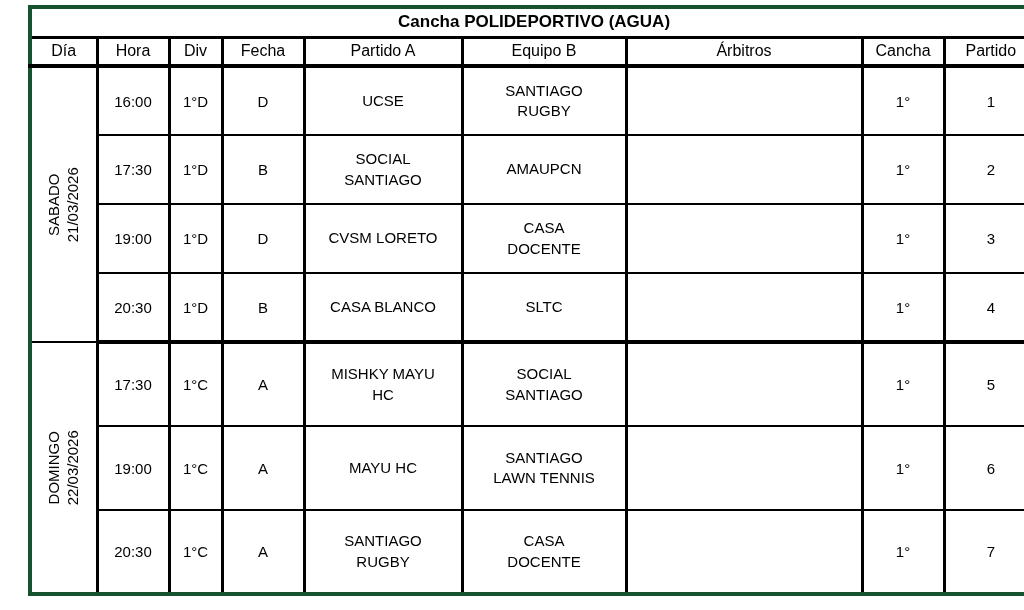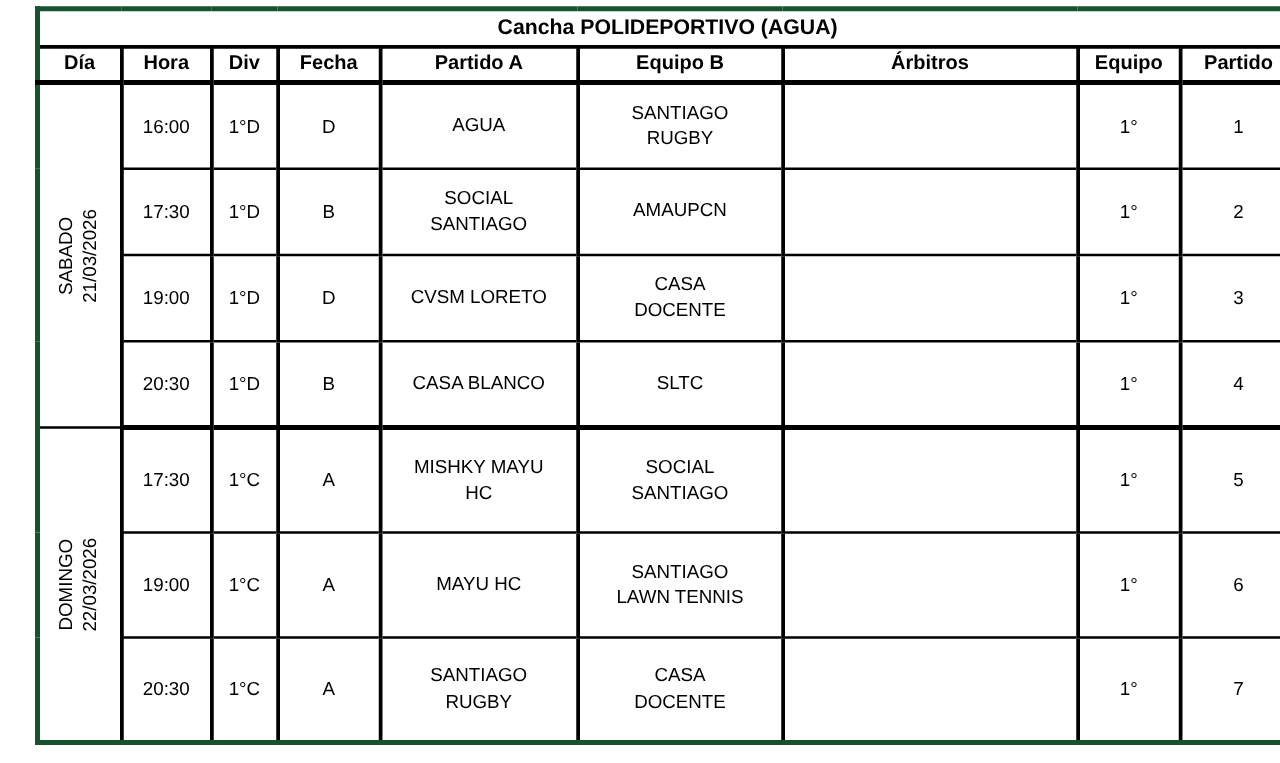--- a/index.html
+++ b/index.html
@@ -38,21 +38,21 @@
   }
   tr.title-row th {
     height: 30px;
     font-size: 17px;
     font-weight: bold;
     border-bottom: 3px solid #000000;
   }
   tr.header-row th {
     height: 29px;
     font-size: 16px;
-    font-weight: bold;
+    font-weight: normal;
     border-bottom: 4px solid #000000;
   }
   tbody tr.g0 td { height: 69px; }
   tbody tr.g1 td { height: 84px; }
   tbody td {
     font-size: 15px;
     background: #ffffff;
   }
   td.c-team, td.c-equipo-a, td.c-equipo-b {
     white-space: pre-line;
@@ -99,38 +99,38 @@
         <th colspan="9">Cancha POLIDEPORTIVO (AGUA)</th>
       </tr>
       <tr class="header-row" id="header-row">
           <th>Día</th>
           <th>Hora</th>
           <th>Div</th>
           <th>Fecha</th>
           <th>Partido A</th>
           <th>Equipo B</th>
           <th>Árbitros</th>
-          <th>Equipo</th>
+          <th>Cancha</th>
           <th>Partido</th>
         </tr>
     </thead>
     <tbody id="schedule-body">
         <tr class="g0">
           <td rowspan="4" class="c-day">
             <div class="day-rotor">
               <div class="day-text">
                 <span>SABADO</span>
                 <span>21/03/2026</span>
               </div>
             </div>
           </td>
           <td class="c-hora">16:00</td>
           <td class="c-div">1°D</td>
           <td class="c-zona">D</td>
-          <td class="c-equipo-a">AGUA</td>
+          <td class="c-equipo-a">UCSE</td>
           <td class="c-equipo-b">SANTIAGO
 RUGBY</td>
           <td class="c-arbitros"></td>
           <td class="c-fecha">1°</td>
           <td class="c-partido">1</td>
         </tr>
         <tr class="g0">
           <td class="c-hora">17:30</td>
           <td class="c-div">1°D</td>
           <td class="c-zona">B</td>

